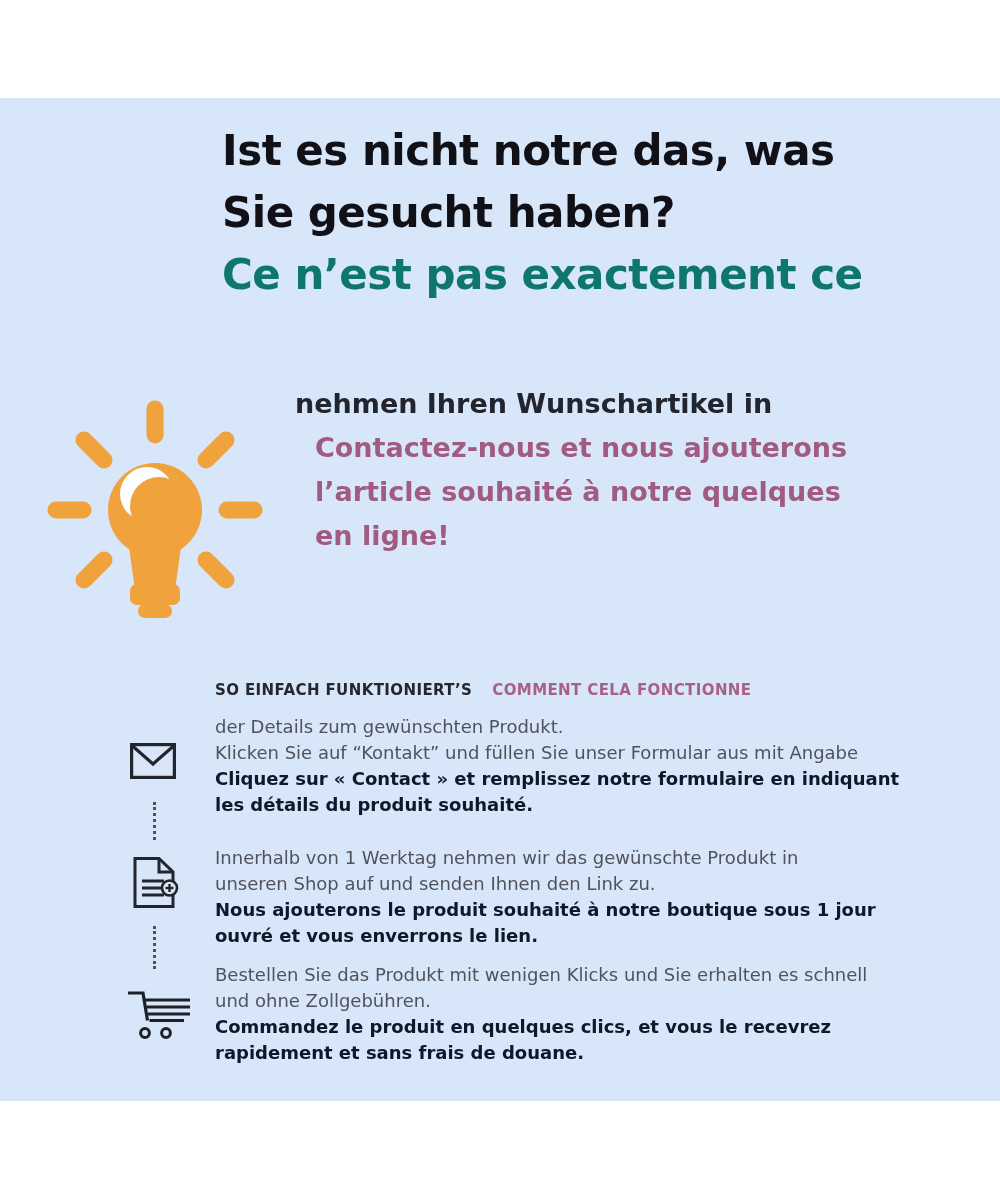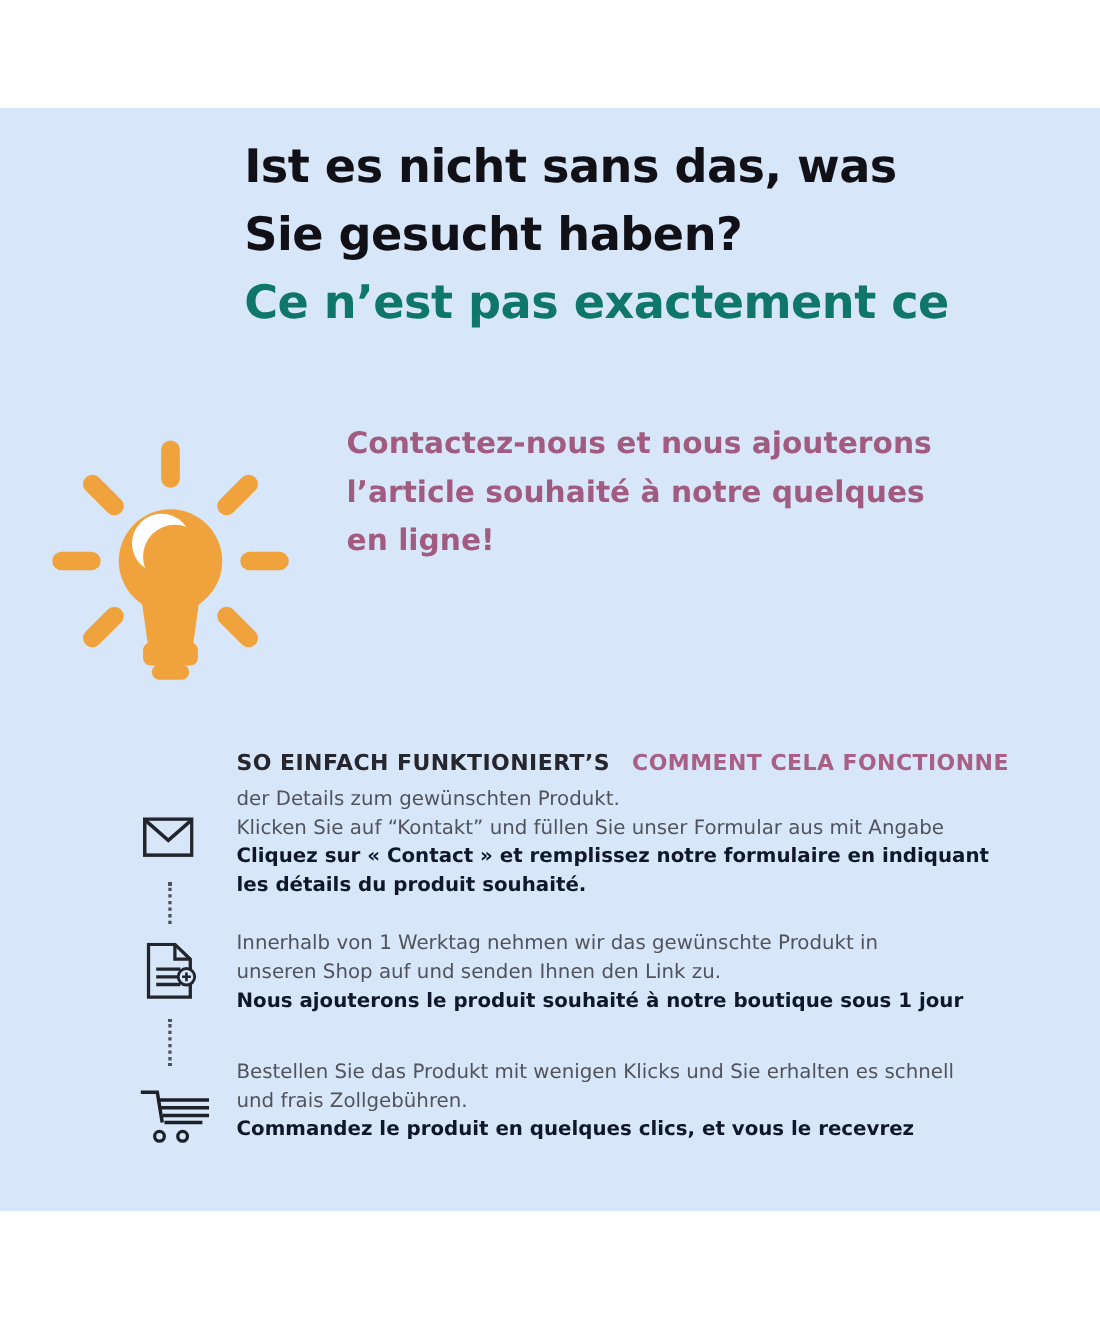--- a/index.html
+++ b/index.html
@@ -19,21 +19,21 @@
   .hero .de{color:#101016;}
   .hero .fr{color:#0f766e;}
 
   
   .bulb-wrap{left:42px;top:300px;width:226px;height:228px;}
   .intro-text{left:295px;top:284px;font-weight:bold;font-size:27px;line-height:44px;}
   .intro-text .de{color:#23252e;}
   .intro-text .fr{color:#a25b80;margin-left:20px;}
 
   
-  .how-heading{left:215px;top:583px;font-size:20px;font-weight:bold;letter-spacing:0.4px;white-space:nowrap;}
+  .how-heading{left:215px;top:583px;font-size:15px;font-weight:bold;letter-spacing:0.4px;white-space:nowrap;}
   .how-heading .de{color:#26262e;}
   .how-heading .fr{color:#a86087;margin-left:20px;}
 
   .step{font-size:18px;line-height:26px;}
   .step .de{color:#50535c;font-weight:normal;}
   .step .fr{color:#0f172a;font-weight:bold;}
   .step1{left:215px;top:616px;}
   .step2{left:215px;top:747px;}
   .step3{left:215px;top:864px;}
 
@@ -45,21 +45,21 @@
   .dots1{top:704px;height:38px;}
   .dots2{top:828px;height:43px;}
 </style>
 </head>
 <body>
 
 <div class="page">
   <div class="panel">
 
     <div class="abs hero">
-      <span class="line de">Ist es nicht sans das, was</span>
+      <span class="line de">Ist es nicht notre das, was</span>
       <span class="line de">Sie gesucht haben?</span>
       <span class="line fr">Ce n’est pas exactement ce</span>
     </div>
 
     <div class="abs bulb-wrap">
       <svg width="226" height="228" viewBox="0 0 226 228" aria-hidden="true">
         <g stroke="#f0a23c" stroke-width="17" stroke-linecap="round">
           <line x1="113" y1="11" x2="113" y2="37"></line>
           <line x1="42" y1="42" x2="62" y2="62"></line>
           <line x1="184" y1="42" x2="164" y2="62"></line>
@@ -71,20 +71,21 @@
         <circle cx="113" cy="112" r="47" fill="#f0a23c"></circle>
         <path d="M 86 142 L 140 142 L 133 192 L 93 192 Z" fill="#f0a23c"></path>
         <rect x="88" y="186" width="50" height="21" rx="7" fill="#f0a23c"></rect>
         <rect x="96" y="206" width="34" height="14" rx="7" fill="#f0a23c"></rect>
         <circle cx="105" cy="96" r="27" fill="#fdfeff"></circle>
         <circle cx="117" cy="108" r="29" fill="#f0a23c"></circle>
       </svg>
     </div>
 
     <div class="abs intro-text">
+      <span class="line de">nehmen Ihren Wunschartikel in</span>
       <span class="line fr">Contactez-nous et nous ajouterons</span>
       <span class="line fr">l’article souhaité à notre quelques</span>
       <span class="line fr">en ligne!</span>
     </div>
 
     <div class="abs how-heading">
       <span class="de">SO EINFACH FUNKTIONIERT’S</span><span class="fr">COMMENT CELA FONCTIONNE</span>
     </div>
 
     <div class="abs icon-env">
@@ -127,22 +128,24 @@
       <span class="line de">der Details zum gewünschten Produkt.</span>
       <span class="line de">Klicken Sie auf “Kontakt” und füllen Sie unser Formular aus mit Angabe</span>
       <span class="line fr">Cliquez sur « Contact » et remplissez notre formulaire en indiquant</span>
       <span class="line fr">les détails du produit souhaité.</span>
     </div>
 
     <div class="abs step step2">
       <span class="line de">Innerhalb von 1 Werktag nehmen wir das gewünschte Produkt in</span>
       <span class="line de">unseren Shop auf und senden Ihnen den Link zu.</span>
       <span class="line fr">Nous ajouterons le produit souhaité à notre boutique sous 1 jour</span>
+      <span class="line fr">ouvré et vous enverrons le lien.</span>
     </div>
 
     <div class="abs step step3">
       <span class="line de">Bestellen Sie das Produkt mit wenigen Klicks und Sie erhalten es schnell</span>
-      <span class="line de">und frais Zollgebühren.</span>
+      <span class="line de">und ohne Zollgebühren.</span>
       <span class="line fr">Commandez le produit en quelques clics, et vous le recevrez</span>
+      <span class="line fr">rapidement et sans frais de douane.</span>
     </div>
 
   </div>
 </div>
 
 </body></html>

